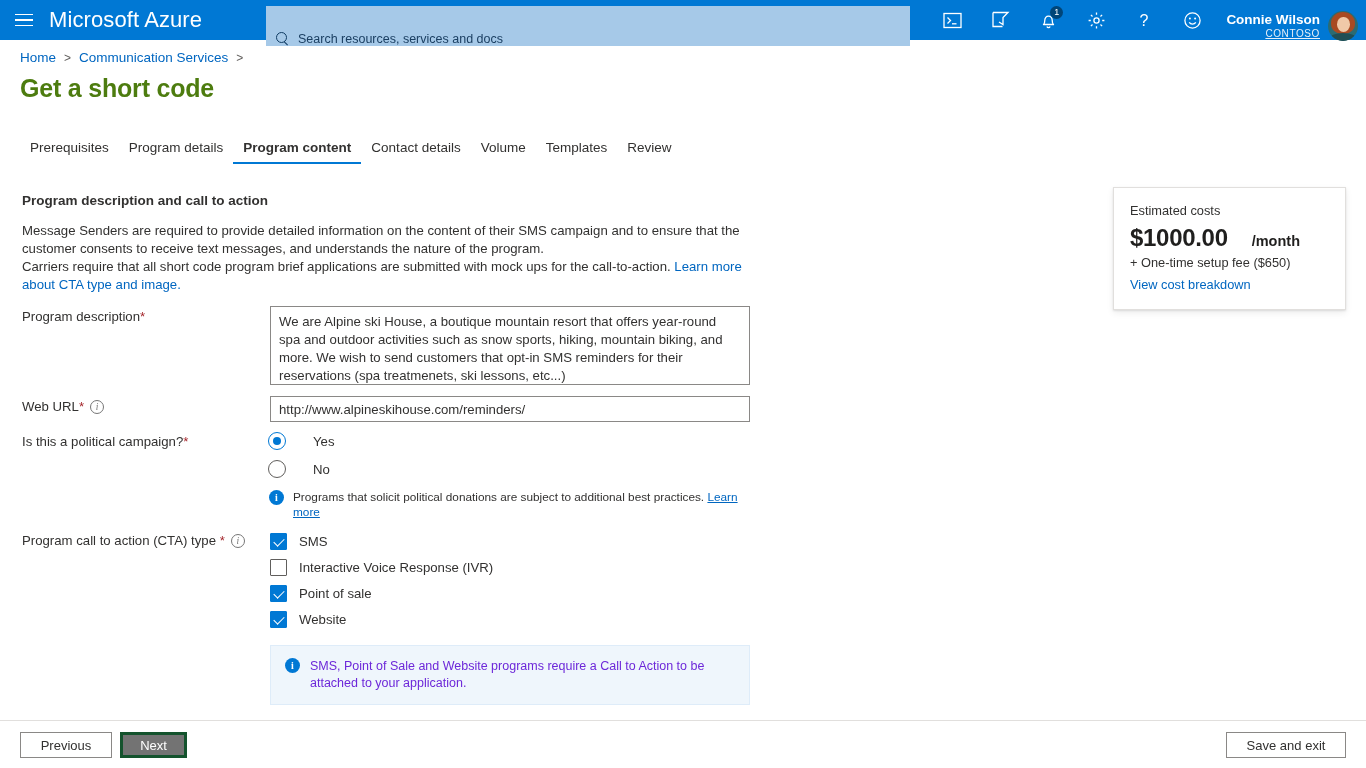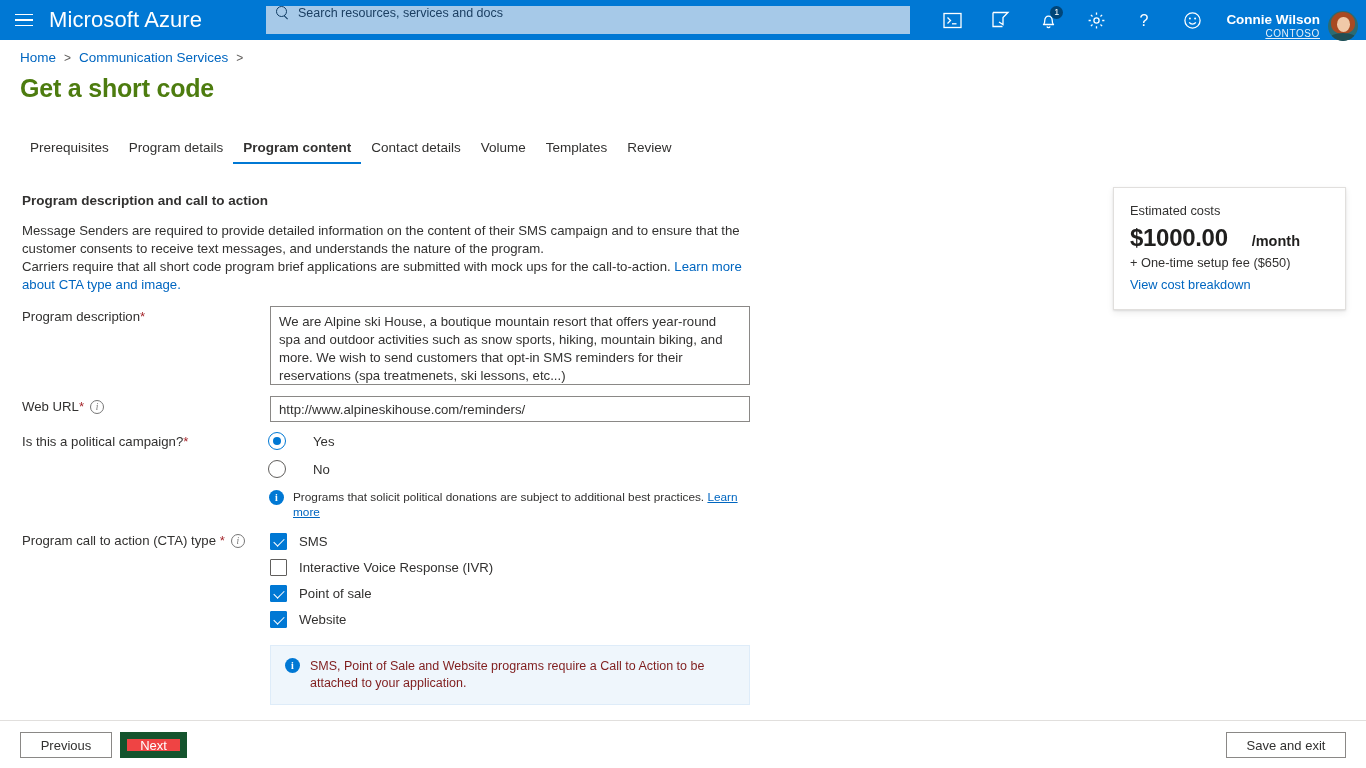--- a/index.html
+++ b/index.html
@@ -25,22 +25,22 @@
     align-items: center; justify-content: center;
     gap: 4px; cursor: pointer;
   }
   .hamburger span { display: block; width: 18px; height: 1.5px; background: #fff; }
   .brand {
     color: #fff; font-size: 22px; letter-spacing: .1px;
     margin-left: 1px; white-space: nowrap;
   }
   .searchwrap {
     position: absolute; left: 266px; top: 6px;
-    width: 644px; height: 28px;
-    background: #a6c9e8; display: flex; align-items: flex-start;
+    width: 644px; height: 40px;
+    background: #a6c9e8; display: flex; align-items: flex-end;
     padding: 0 8px; cursor: text;
   }
   .searchwrap .magnifier { width: 14px; height: 14px; position: relative; margin: 0 8px 0 2px; flex: none; }
   .searchwrap .magnifier::before {
     content:""; position:absolute; left:0; top:0;
     width: 9px; height: 9px; border: 1.3px solid #103c63; border-radius: 50%;
   }
   .searchwrap .magnifier::after {
     content:""; position:absolute; left: 8px; top: 9px;
     width: 5px; height: 1.3px; background: #103c63; transform: rotate(45deg);
@@ -180,21 +180,21 @@
     width: 5px; height: 9px; border: solid #fff;
     border-width: 0 1.8px 1.8px 0; transform: rotate(45deg);
   }
   .cb-label { font-size: 13.2px; color: #323130; }
 
   
   .banner {
     position: absolute; background: #eff6fc; border: 1px solid #deecf9;
     display: flex; gap: 10px; padding: 12px 14px; width: 480px;
   }
-  .banner .txt { font-size: 12.5px; line-height: 17px; color: #7f1d1d; }
+  .banner .txt { font-size: 12.5px; line-height: 17px; color: #6d28d9; }
 
   
   .costcard {
     position: absolute; left: 1113px; top: 187px;
     width: 233px; height: 123px;
     background: #fff; border: 1px solid #e1dfdd;
     box-shadow: 0 0.6px 1.8px rgba(0,0,0,.10), 0 3px 7px rgba(0,0,0,.07);
     padding: 15px 16px;
   }
   .costcard .ctitle { font-size: 12.8px; color: #323130; }
@@ -208,21 +208,21 @@
   .footer {
     position: absolute; left: 0; bottom: 0; width: 1366px; height: 48px;
     border-top: 1px solid #e1dfdd; background: #fff;
   }
   .btn {
     position: absolute; height: 26px; font-size: 13px;
     font-family: "Liberation Sans", sans-serif;
     display: flex; align-items: center; justify-content: center; cursor: pointer;
   }
   .btn.secondary { background: #fff; border: 1px solid #8a8886; color: #323130; }
-  .btn.primary { background: #ef4444; border: 7px solid #14532d; color: #fff; }
+  .btn.primary { background: #737373; border: 3px solid #14532d; color: #fff; }
 </style>
 </head>
 <body>
 
 <div class="topbar">
   <div class="hamburger">
     <span></span>
       <span></span>
       <span></span>
   </div>

